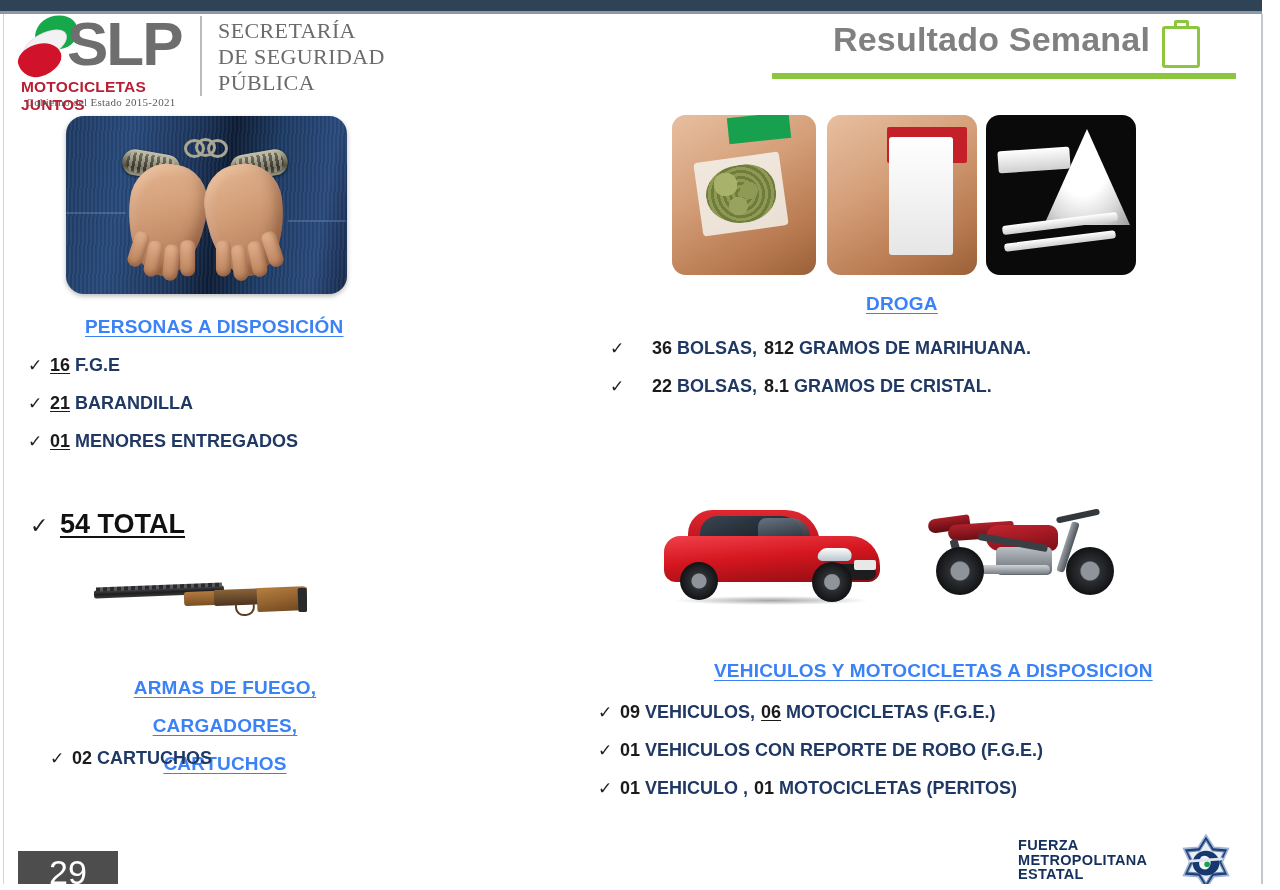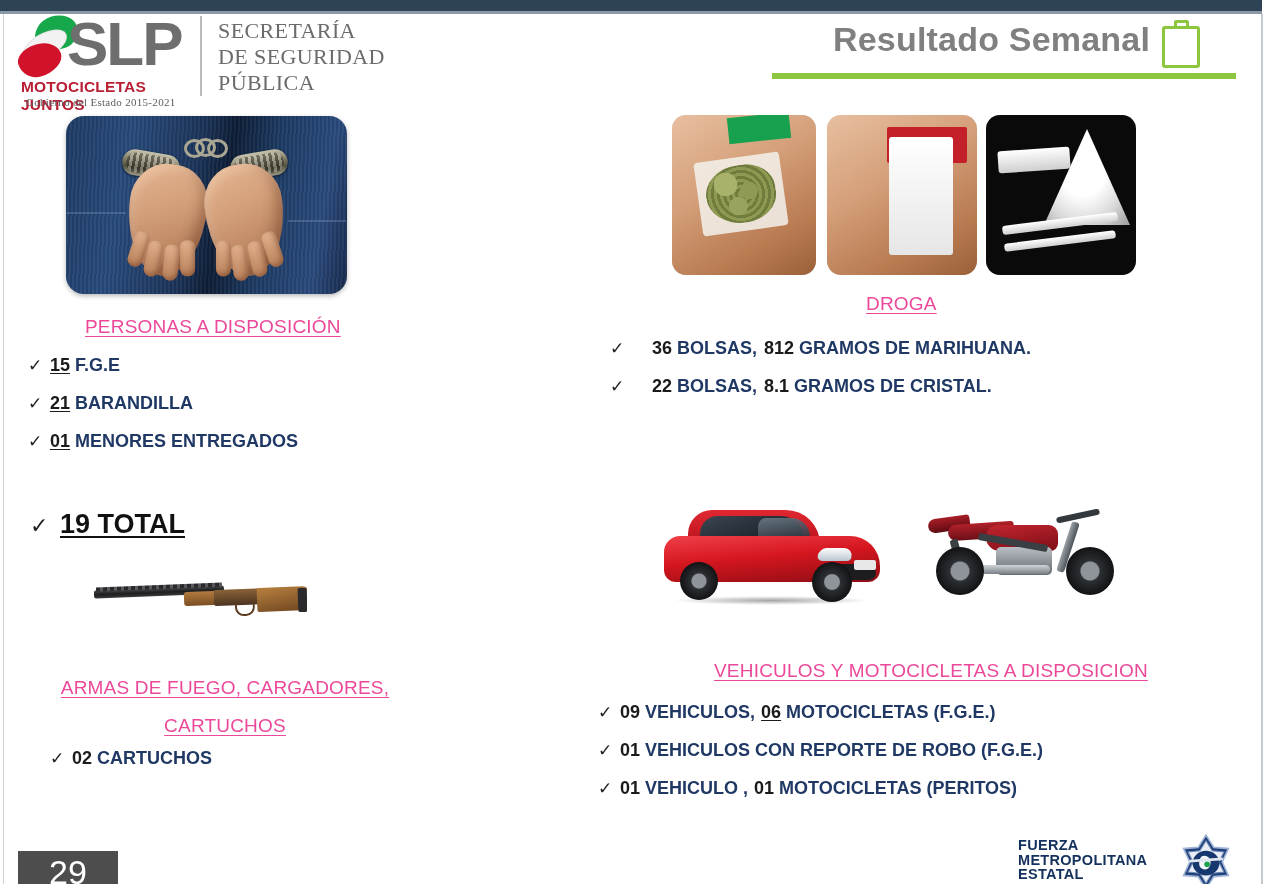--- a/index.html
+++ b/index.html
@@ -491,22 +491,22 @@
     position: absolute;
     left: 60px; top: 70px;
     width: 76px; height: 9px;
     background: linear-gradient(180deg, #cfd4d8, #7a8086);
     border-radius: 5px;
   }
 
   
   .heading {
     position: absolute;
-    color: #ec4899;
-    font-weight: normal;
+    color: #3b82f6;
+    font-weight: bold;
     font-size: 19px;
     text-decoration: underline;
     text-underline-offset: 3px;
     white-space: nowrap;
     letter-spacing: .2px;
   }
   .heading.centered {
     white-space: normal;
     text-align: center;
   }
@@ -655,37 +655,37 @@
         <div class="finger" style="left:40px;top:78px;transform:rotate(-6deg);"></div>
         <div class="finger" style="left:56px;top:70px;transform:rotate(-12deg);"></div>
       </div>
     </div>
   </div>
 
   <div class="heading" id="heading-personas">PERSONAS A DISPOSICIÓN</div>
 
   <div class="bullet-row" style="left:28px; top:355px;">
     <span class="check">✓</span>
-    <span class="num">15</span>
+    <span class="num">16</span>
     <span class="lbl">F.G.E</span>
   </div>
   <div class="bullet-row" style="left:28px; top:393px;">
     <span class="check">✓</span>
     <span class="num">21</span>
     <span class="lbl">BARANDILLA</span>
   </div>
   <div class="bullet-row" style="left:28px; top:431px;">
     <span class="check">✓</span>
     <span class="num">01</span>
     <span class="lbl">MENORES ENTREGADOS</span>
   </div>
 
   <div class="total-row" style="left:30px; top:509px;">
     <span class="check">✓</span>
-    <span class="total-text">19 TOTAL</span>
+    <span class="total-text">54 TOTAL</span>
   </div>
 
   <div class="photo" id="photo-shotgun">
     <div class="inner">
       <div class="gun-barrel"></div>
       <div class="gun-rib"></div>
       <div class="gun-fore"></div>
       <div class="gun-receiver"></div>
       <div class="gun-trigger"></div>
       <div class="gun-stock"></div>

